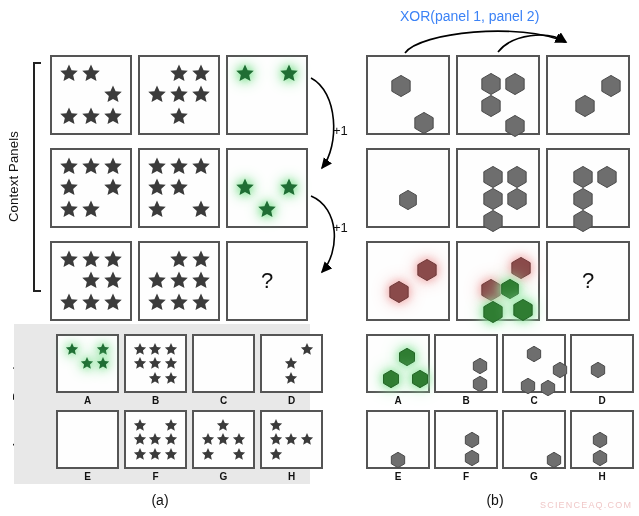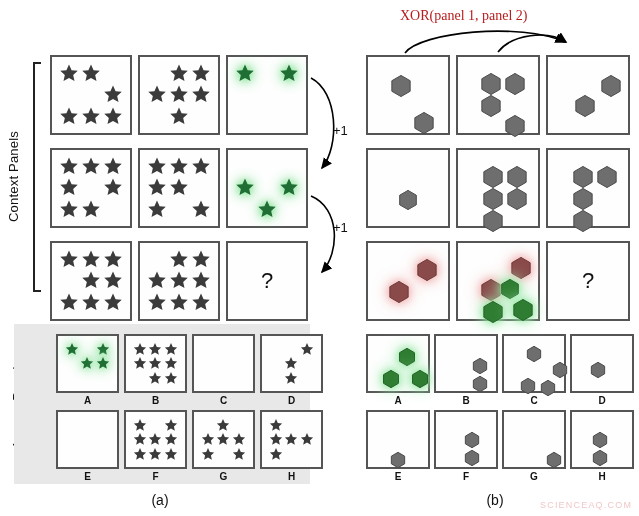--- a/index.html
+++ b/index.html
@@ -103,23 +103,22 @@
     text-align:center;
   }
   .plusone{
     position:absolute;
     font-size:13px;
     color:#111;
   }
   .xor-title{
     position:absolute;
     font-size:14px;
-    color:#b91c1c;
+    color:#3b82f6;
     white-space:nowrap;
-    font-family:Liberation Serif, serif;
   }
   .watermark{
     position:absolute;
     font-size:9px;
     letter-spacing:1.2px;
     color:#f0c8c8;
     font-family:"Liberation Sans", sans-serif;
   }
   svg.overlay{position:absolute;left:0;top:0;pointer-events:none;}
 </style>

